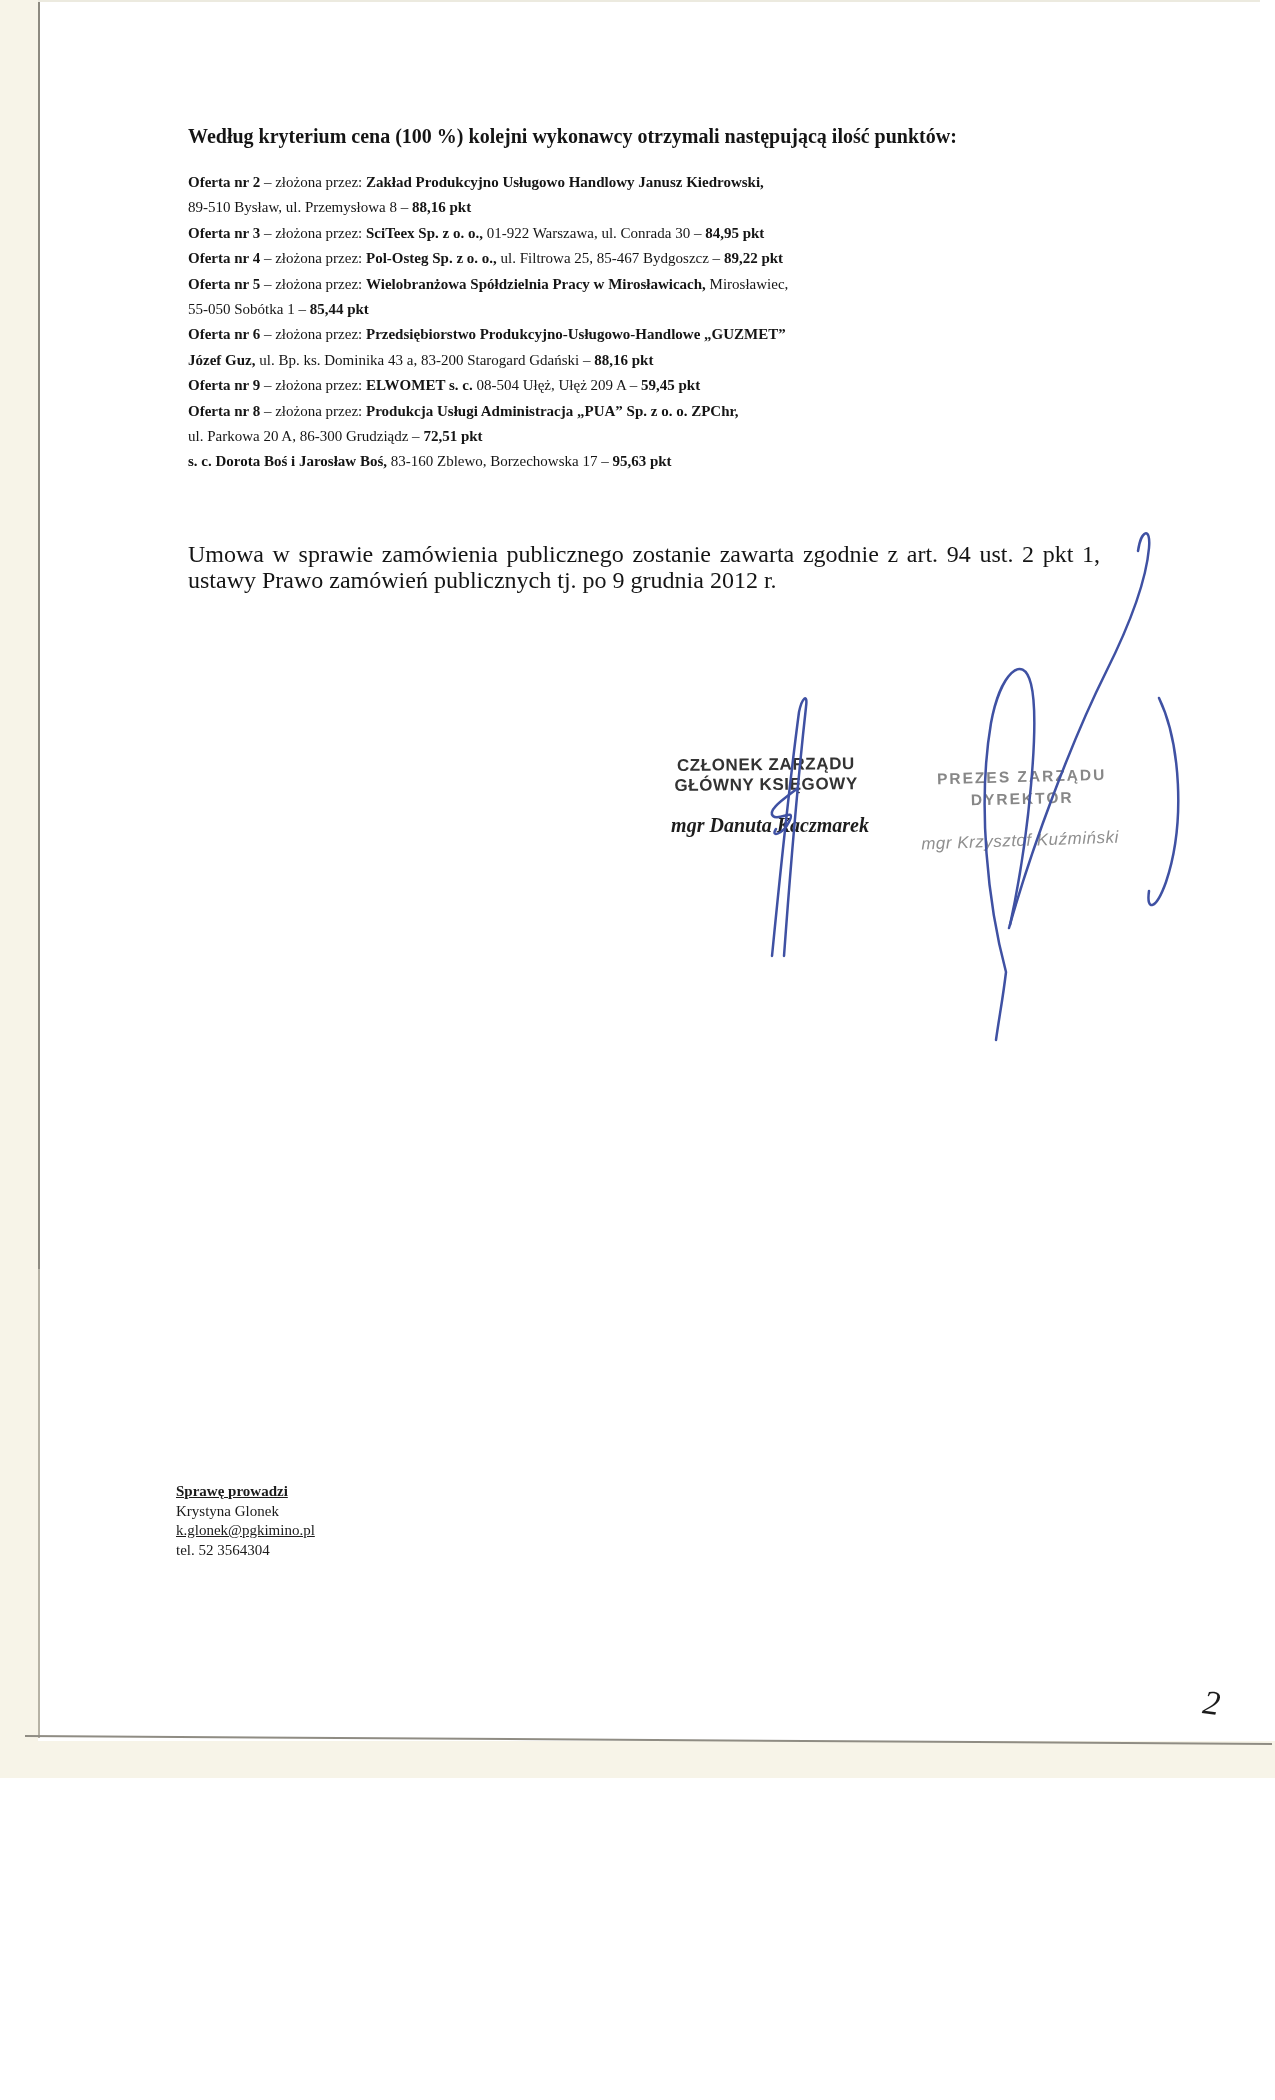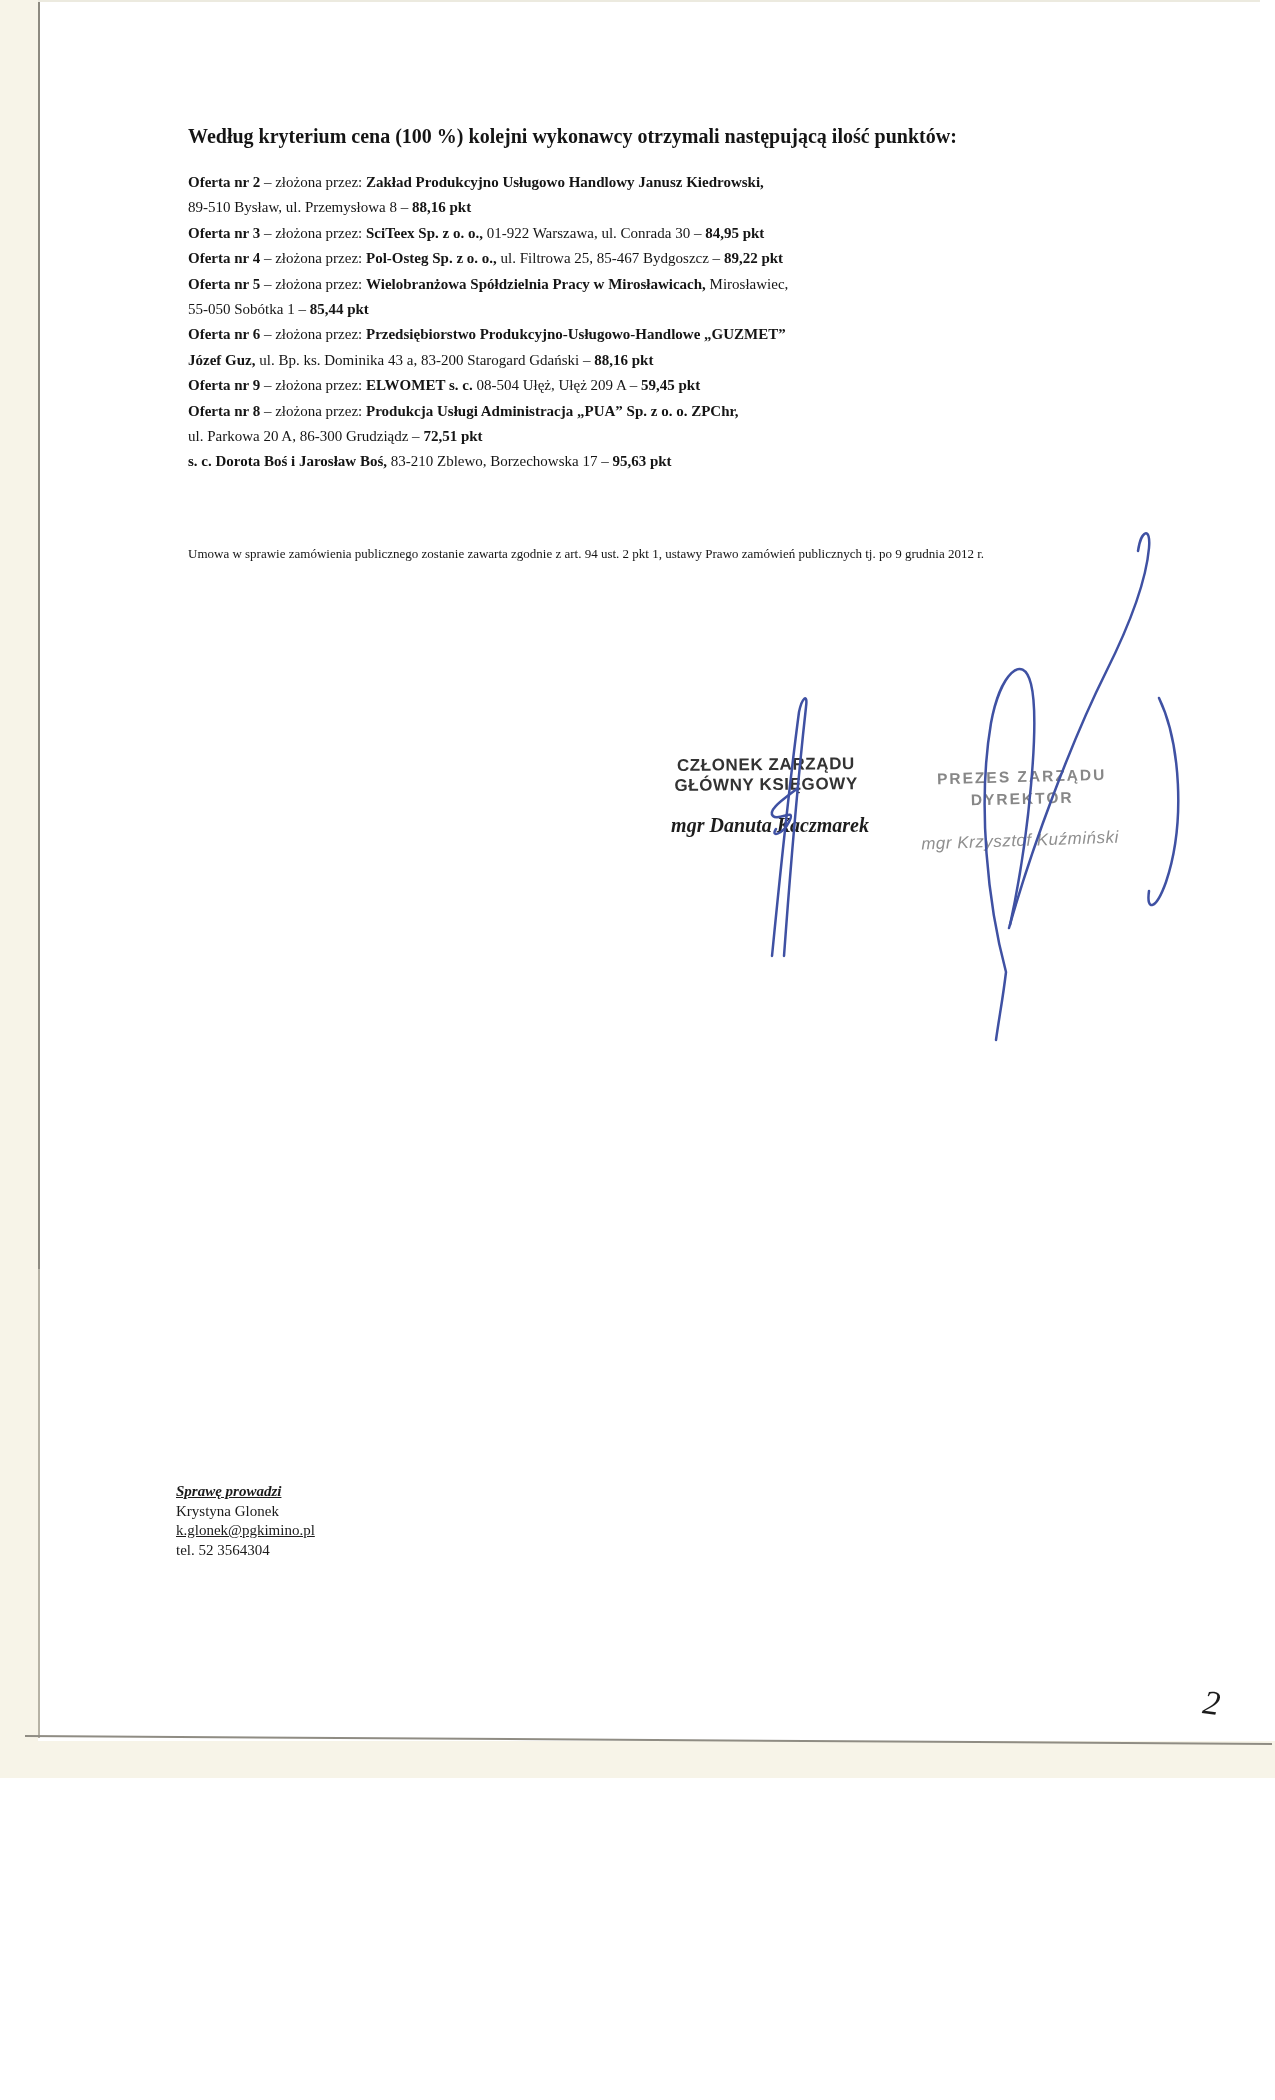--- a/index.html
+++ b/index.html
@@ -11,37 +11,37 @@
   .scan-left-margin{position:absolute;left:0;top:0;width:38px;height:1742px;background:#f7f4e8;}
   .scan-left-edge{position:absolute;left:38px;top:0;width:2px;height:1738px;
     background:linear-gradient(#8d8a80 0 73%,#b6b2a5 73% 100%);}
   .scan-top-edge{position:absolute;left:38px;top:0;width:1222px;height:2px;background:#eceadf;}
   .scan-bottom-margin{position:absolute;left:0;top:1741px;width:1275px;height:37px;background:#f7f4e8;}
   
   .intro{position:absolute;left:188px;top:124px;width:930px;font-size:20px;line-height:25px;font-weight:bold;}
   .offers{position:absolute;left:188px;top:170px;width:960px;font-size:15px;line-height:25.4px;}
   .offer-line{white-space:nowrap;}
   .offer-line .b{font-weight:bold;}
-  .contract{position:absolute;left:188px;top:541px;width:912px;font-size:13px;line-height:26px;text-align:justify;}
+  .contract{position:absolute;left:188px;top:541px;width:912px;font-size:24px;line-height:26px;text-align:justify;}
   
   .stamp-left{position:absolute;left:640px;top:755px;width:252px;text-align:center;
     font-family:"Liberation Sans",sans-serif;font-weight:bold;font-size:17px;line-height:20px;
     letter-spacing:0.6px;color:#333333;transform:rotate(-0.6deg);}
   .sig-name-left{position:absolute;left:652px;top:814px;width:236px;text-align:center;
     font-style:italic;font-weight:bold;font-size:20px;color:#1d1d1d;}
   .stamp-right{position:absolute;left:923px;top:766px;width:198px;text-align:center;
     font-family:"Liberation Sans",sans-serif;font-weight:bold;font-size:15.5px;line-height:22px;
     letter-spacing:2px;color:#878787;transform:rotate(-1.5deg);}
   .sig-name-right{position:absolute;left:906px;top:831px;width:228px;text-align:center;
     font-family:"Liberation Sans",sans-serif;font-style:italic;font-size:17px;color:#8f8f8f;
     transform:rotate(-2deg);letter-spacing:0.5px;}
   .ink-overlay{position:absolute;left:0;top:0;width:1275px;height:2100px;pointer-events:none;}
   
   .footer{position:absolute;left:176px;top:1482px;font-size:15px;line-height:19.5px;color:#1b1b1b;}
-  .footer .label{font-weight:bold;font-style:italic;text-decoration:underline;}
+  .footer .label{font-weight:bold;text-decoration:underline;}
   .footer .email{text-decoration:underline;}
   
   .page-num{position:absolute;left:1203px;top:1684px;font-size:34px;font-style:italic;
     transform:rotate(7deg);color:#1c1c1c;}
 </style>
 </head>
 <body>
 
 <div class="canvas">
 
@@ -57,21 +57,21 @@
       <div class="offer-line"><span>89-510 Bysław, ul. Przemysłowa 8 – </span><span class="b">88,16 pkt</span></div>
       <div class="offer-line"><span class="b">Oferta nr 3</span><span> – złożona przez: </span><span class="b">SciTeex Sp. z o. o.,</span><span> 01-922 Warszawa, ul. Conrada 30 – </span><span class="b">84,95 pkt</span></div>
       <div class="offer-line"><span class="b">Oferta nr 4</span><span> – złożona przez: </span><span class="b">Pol-Osteg Sp. z o. o.,</span><span> ul. Filtrowa 25, 85-467 Bydgoszcz – </span><span class="b">89,22 pkt</span></div>
       <div class="offer-line"><span class="b">Oferta nr 5</span><span> – złożona przez: </span><span class="b">Wielobranżowa Spółdzielnia Pracy w Mirosławicach,</span><span> Mirosławiec,</span></div>
       <div class="offer-line"><span>55-050 Sobótka 1 – </span><span class="b">85,44 pkt</span></div>
       <div class="offer-line"><span class="b">Oferta nr 6</span><span> – złożona przez: </span><span class="b">Przedsiębiorstwo Produkcyjno-Usługowo-Handlowe „GUZMET”</span></div>
       <div class="offer-line"><span class="b">Józef Guz,</span><span> ul. Bp. ks. Dominika 43 a, 83-200 Starogard Gdański – </span><span class="b">88,16 pkt</span></div>
       <div class="offer-line"><span class="b">Oferta nr 9</span><span> – złożona przez: </span><span class="b">ELWOMET s. c.</span><span> 08-504 Ułęż, Ułęż 209 A – </span><span class="b">59,45 pkt</span></div>
       <div class="offer-line"><span class="b">Oferta nr 8</span><span> – złożona przez: </span><span class="b">Produkcja Usługi Administracja „PUA” Sp. z o. o. ZPChr,</span></div>
       <div class="offer-line"><span>ul. Parkowa 20 A, 86-300 Grudziądz – </span><span class="b">72,51 pkt</span></div>
-      <div class="offer-line"><span class="b">s. c. Dorota Boś i Jarosław Boś,</span><span> 83-210 Zblewo, Borzechowska 17 – </span><span class="b">95,63 pkt</span></div>
+      <div class="offer-line"><span class="b">s. c. Dorota Boś i Jarosław Boś,</span><span> 83-160 Zblewo, Borzechowska 17 – </span><span class="b">95,63 pkt</span></div>
     </div>
 
   <div class="contract">Umowa w sprawie zamówienia publicznego zostanie zawarta zgodnie z art. 94 ust. 2 pkt 1, ustawy Prawo zamówień publicznych tj. po 9 grudnia 2012 r.</div>
 
   <div class="stamp-left">
     <div>CZŁONEK ZARZĄDU</div>
     <div>GŁÓWNY KSIĘGOWY</div>
   </div>
   <div class="sig-name-left">mgr Danuta Kaczmarek</div>
 

